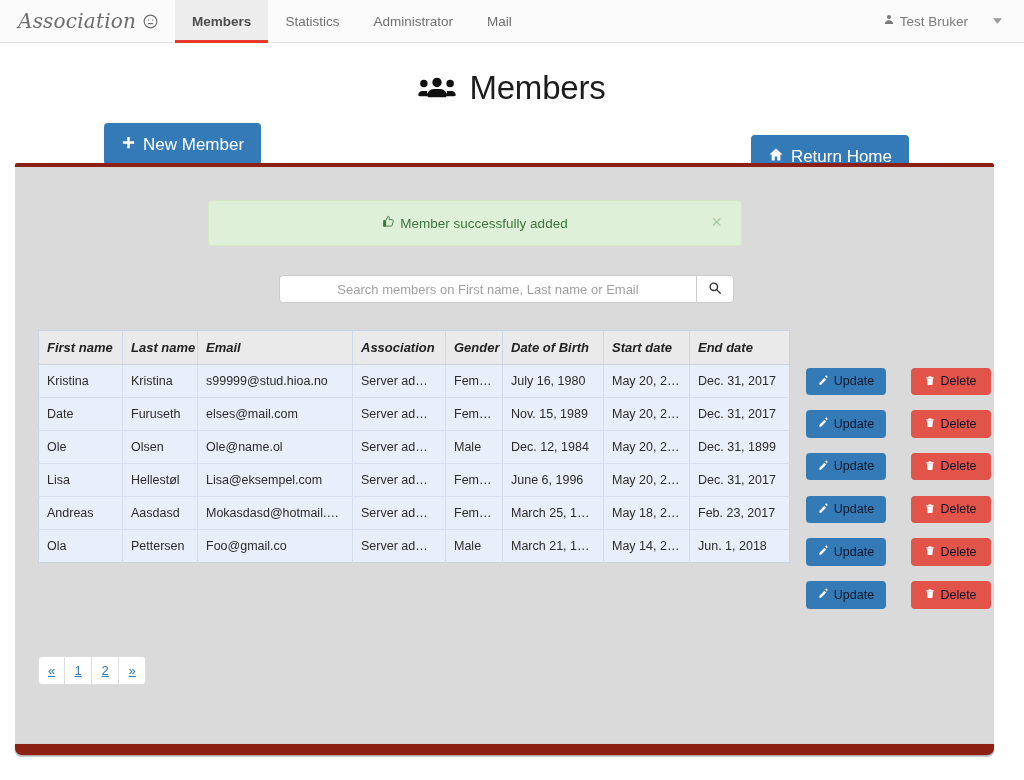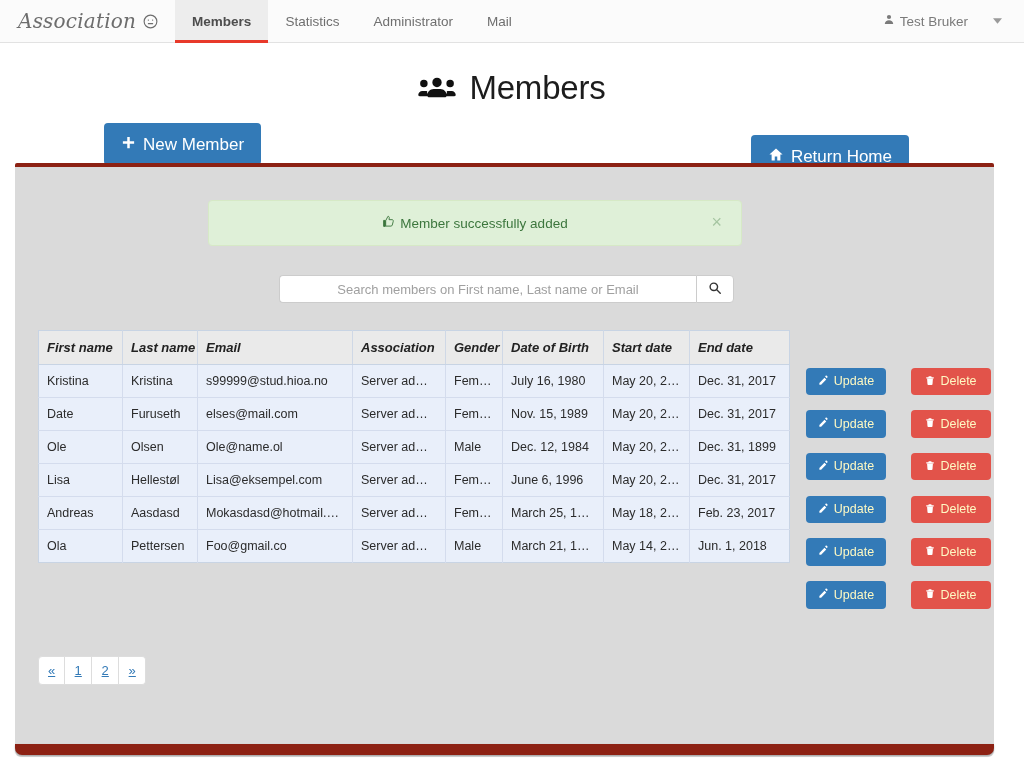--- a/index.html
+++ b/index.html
@@ -273,21 +273,21 @@
     gap: 25px;
   }
   .btn-sm {
     display: inline-flex;
     align-items: center;
     justify-content: center;
     gap: 5px;
     border: none;
     border-radius: 4px;
     font-size: 12.5px;
-    color: #fef9c3;
+    color: #0f172a;
     padding: 7px 11px;
     cursor: pointer;
     line-height: 1;
     width: 80px;
     font-family: "Liberation Sans", sans-serif;
   }
   .btn-update { background: #337ab7; }
   .btn-delete { background: #e2534a; }
 
   

